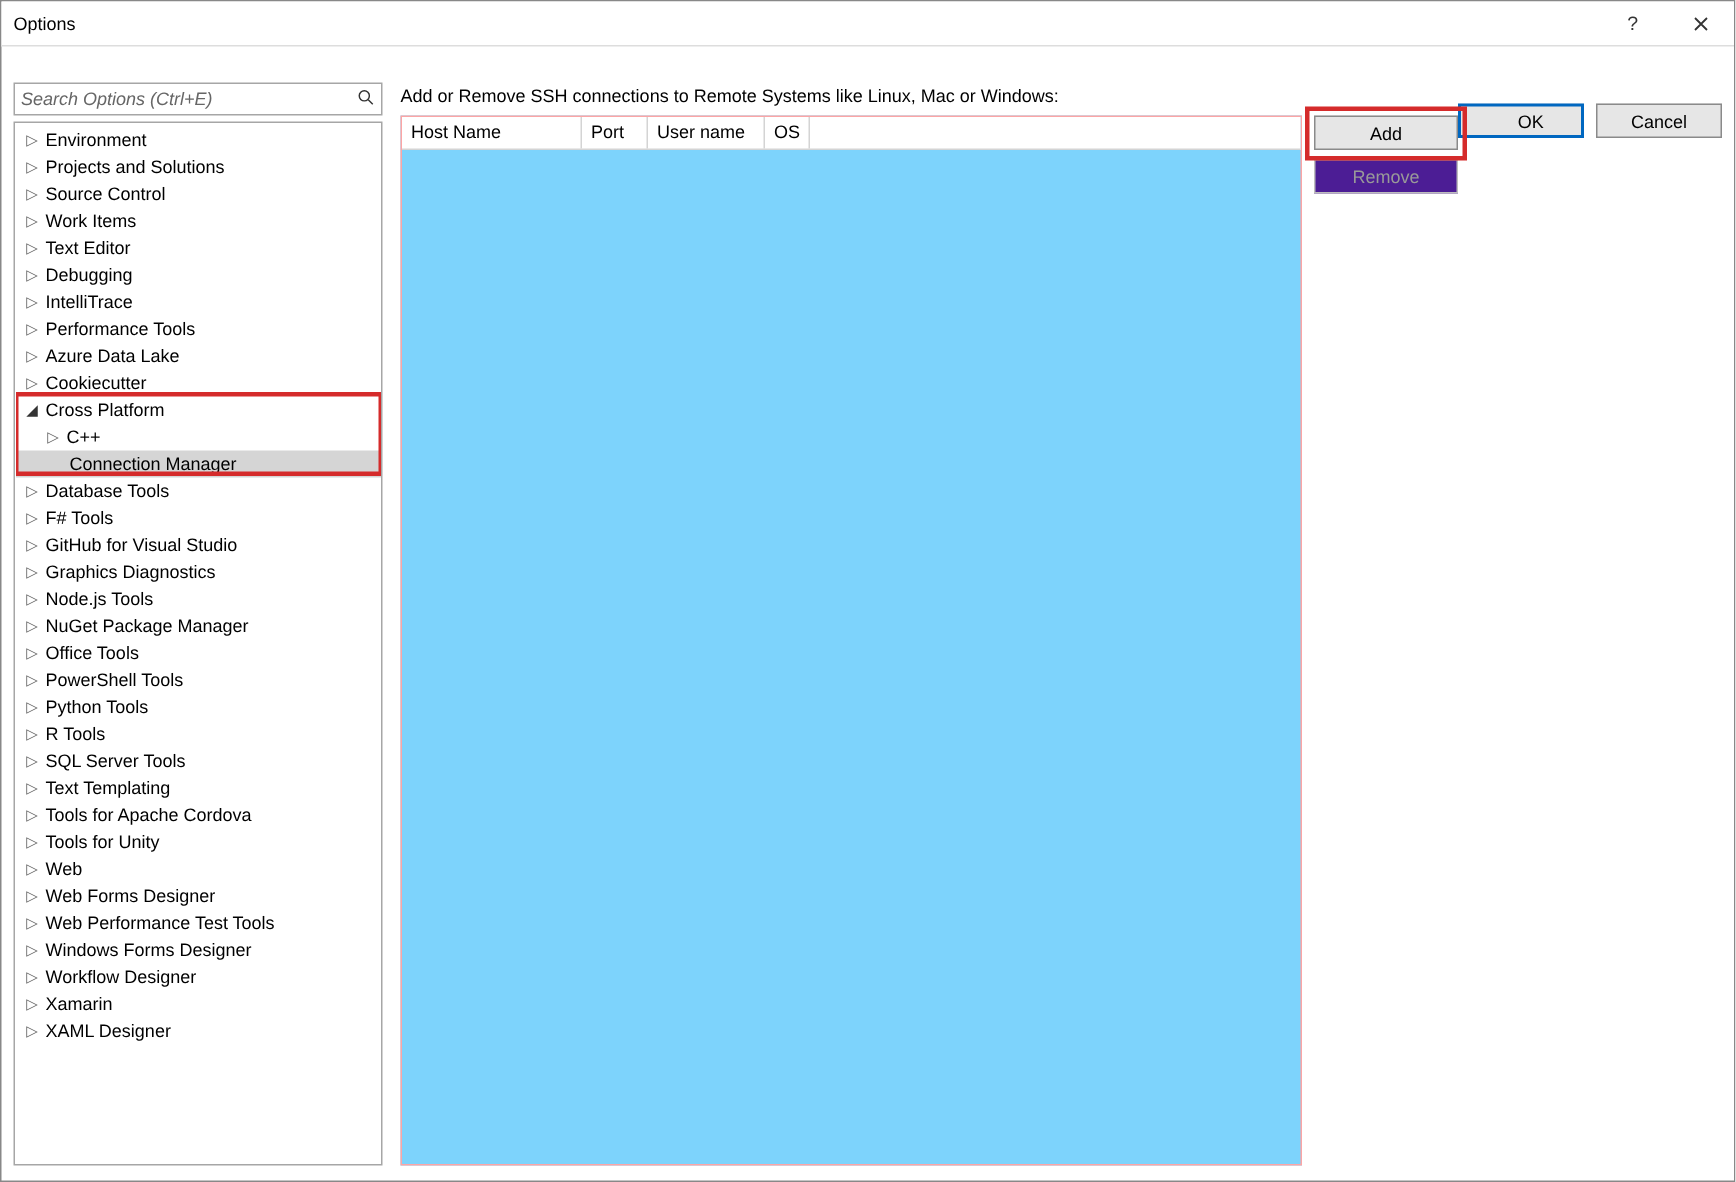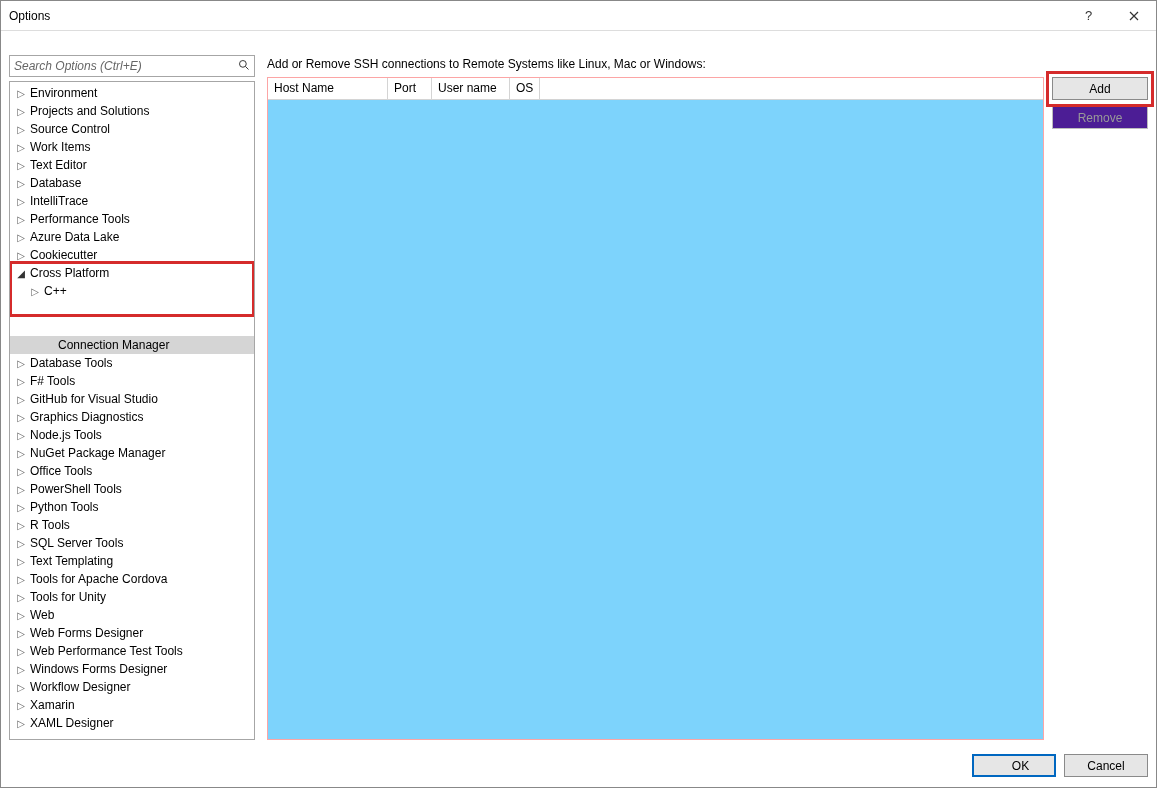--- a/index.html
+++ b/index.html
@@ -37,21 +37,21 @@
     align-items: center;
     justify-content: center;
     font-size: 13px;
     color: #333;
     cursor: default;
   }
   .titlebar-btn.help { font-weight: normal; }
   .body-area {
     flex: 1;
     display: flex;
-    flex-direction: column;
+    flex-direction: row;
     padding: 8px 8px 10px 8px;
     min-height: 0;
   }
   .main-area {
     flex: 1;
     display: flex;
     gap: 12px;
     min-height: 0;
   }
   .left-panel {
@@ -103,21 +103,21 @@
   .tree-item .glyph {
     width: 14px;
     font-size: 10px;
     color: #666;
     text-align: center;
     display: inline-block;
   }
   .tree-item .glyph.expanded { color: #333; }
   .tree-item .label { padding-left: 2px; }
   .tree-item.depth-1 { padding-left: 18px; }
-  .tree-item.depth-2 { padding-left: 32px; margin-top: 36px; }
+  .tree-item.depth-2 { padding-left: 20px; }
   .tree-item.selected { background: #d5d5d5; }
   .highlight-box-tree {
     position: absolute;
     left: -1px;
     right: -1px;
     border: 3px solid #d52b2b;
     pointer-events: none;
   }
 
   .right-panel {
@@ -260,21 +260,21 @@
             <div class="tree-item depth-0">
               <span class="glyph">▷</span>
               <span class="label">Work Items</span>
             </div>
             <div class="tree-item depth-0">
               <span class="glyph">▷</span>
               <span class="label">Text Editor</span>
             </div>
             <div class="tree-item depth-0">
               <span class="glyph">▷</span>
-              <span class="label">Database</span>
+              <span class="label">Debugging</span>
             </div>
             <div class="tree-item depth-0">
               <span class="glyph">▷</span>
               <span class="label">IntelliTrace</span>
             </div>
             <div class="tree-item depth-0">
               <span class="glyph">▷</span>
               <span class="label">Performance Tools</span>
             </div>
             <div class="tree-item depth-0">

